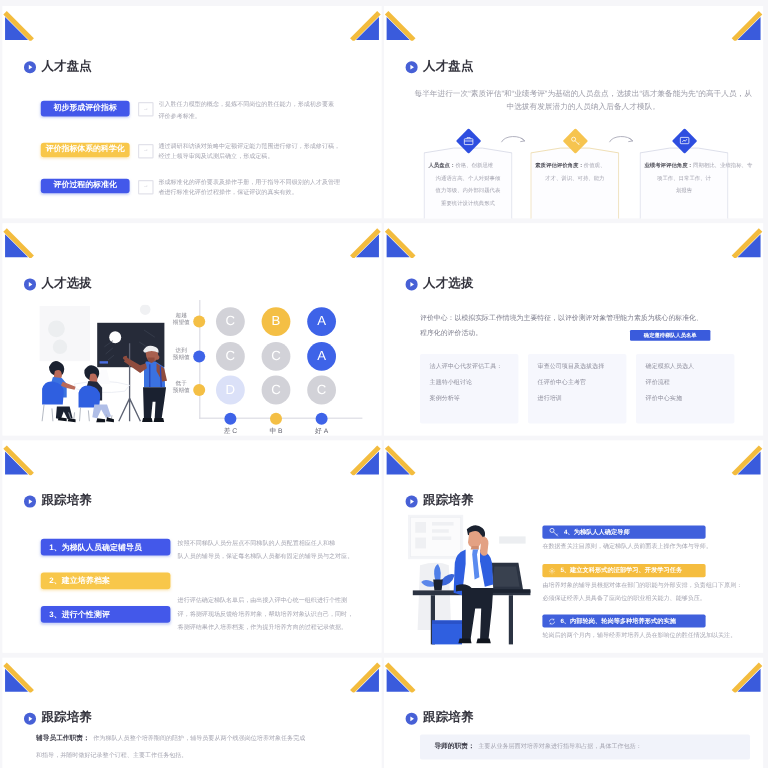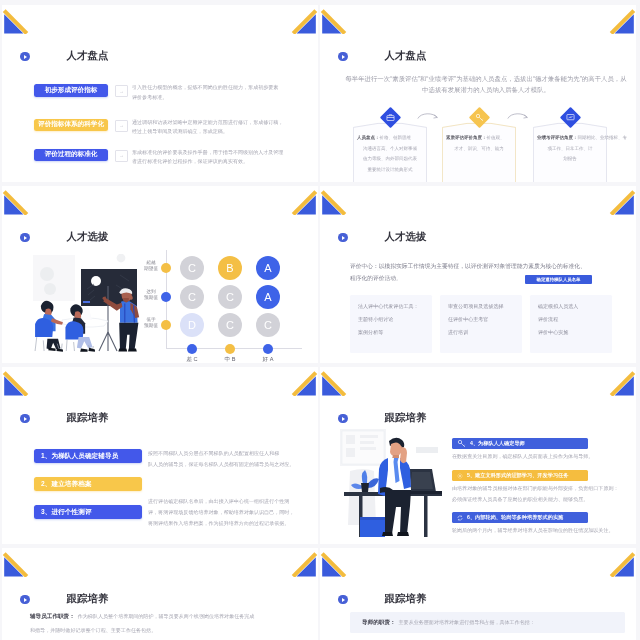--- a/index.html
+++ b/index.html
@@ -14,21 +14,21 @@
   .r3{top:367px;height:177px;}
   .r4{top:548px;height:92px;}
 
   
   .tri{position:absolute;top:0;width:32px;height:30px;pointer-events:none;}
   .tri.tl{left:0;}
   .tri.tr{right:0;}
   .tri svg{display:block;}
 
   
-  .s-title{position:absolute;left:18px;top:46px;display:flex;align-items:flex-end;gap:32px;}
+  .s-title{position:absolute;left:18px;top:46px;display:flex;align-items:flex-start;}
   .pico{width:9.6px;height:9.6px;border-radius:50%;background:#4760d6;
       display:flex;align-items:center;justify-content:center;flex:0 0 auto;}
   .pico i{display:block;width:0;height:0;border-left:3.8px solid #fff;
       border-top:2.3px solid transparent;border-bottom:2.3px solid transparent;margin-left:1.5px;}
   .ttxt{font-size:10.4px;font-weight:bold;color:#33333d;letter-spacing:.1px;line-height:1;margin-left:5px;}
 
   
   .tx{font-size:5.05px;color:#a4a4b0;line-height:1.75;white-space:nowrap;
       transform-origin:left top;}
 

